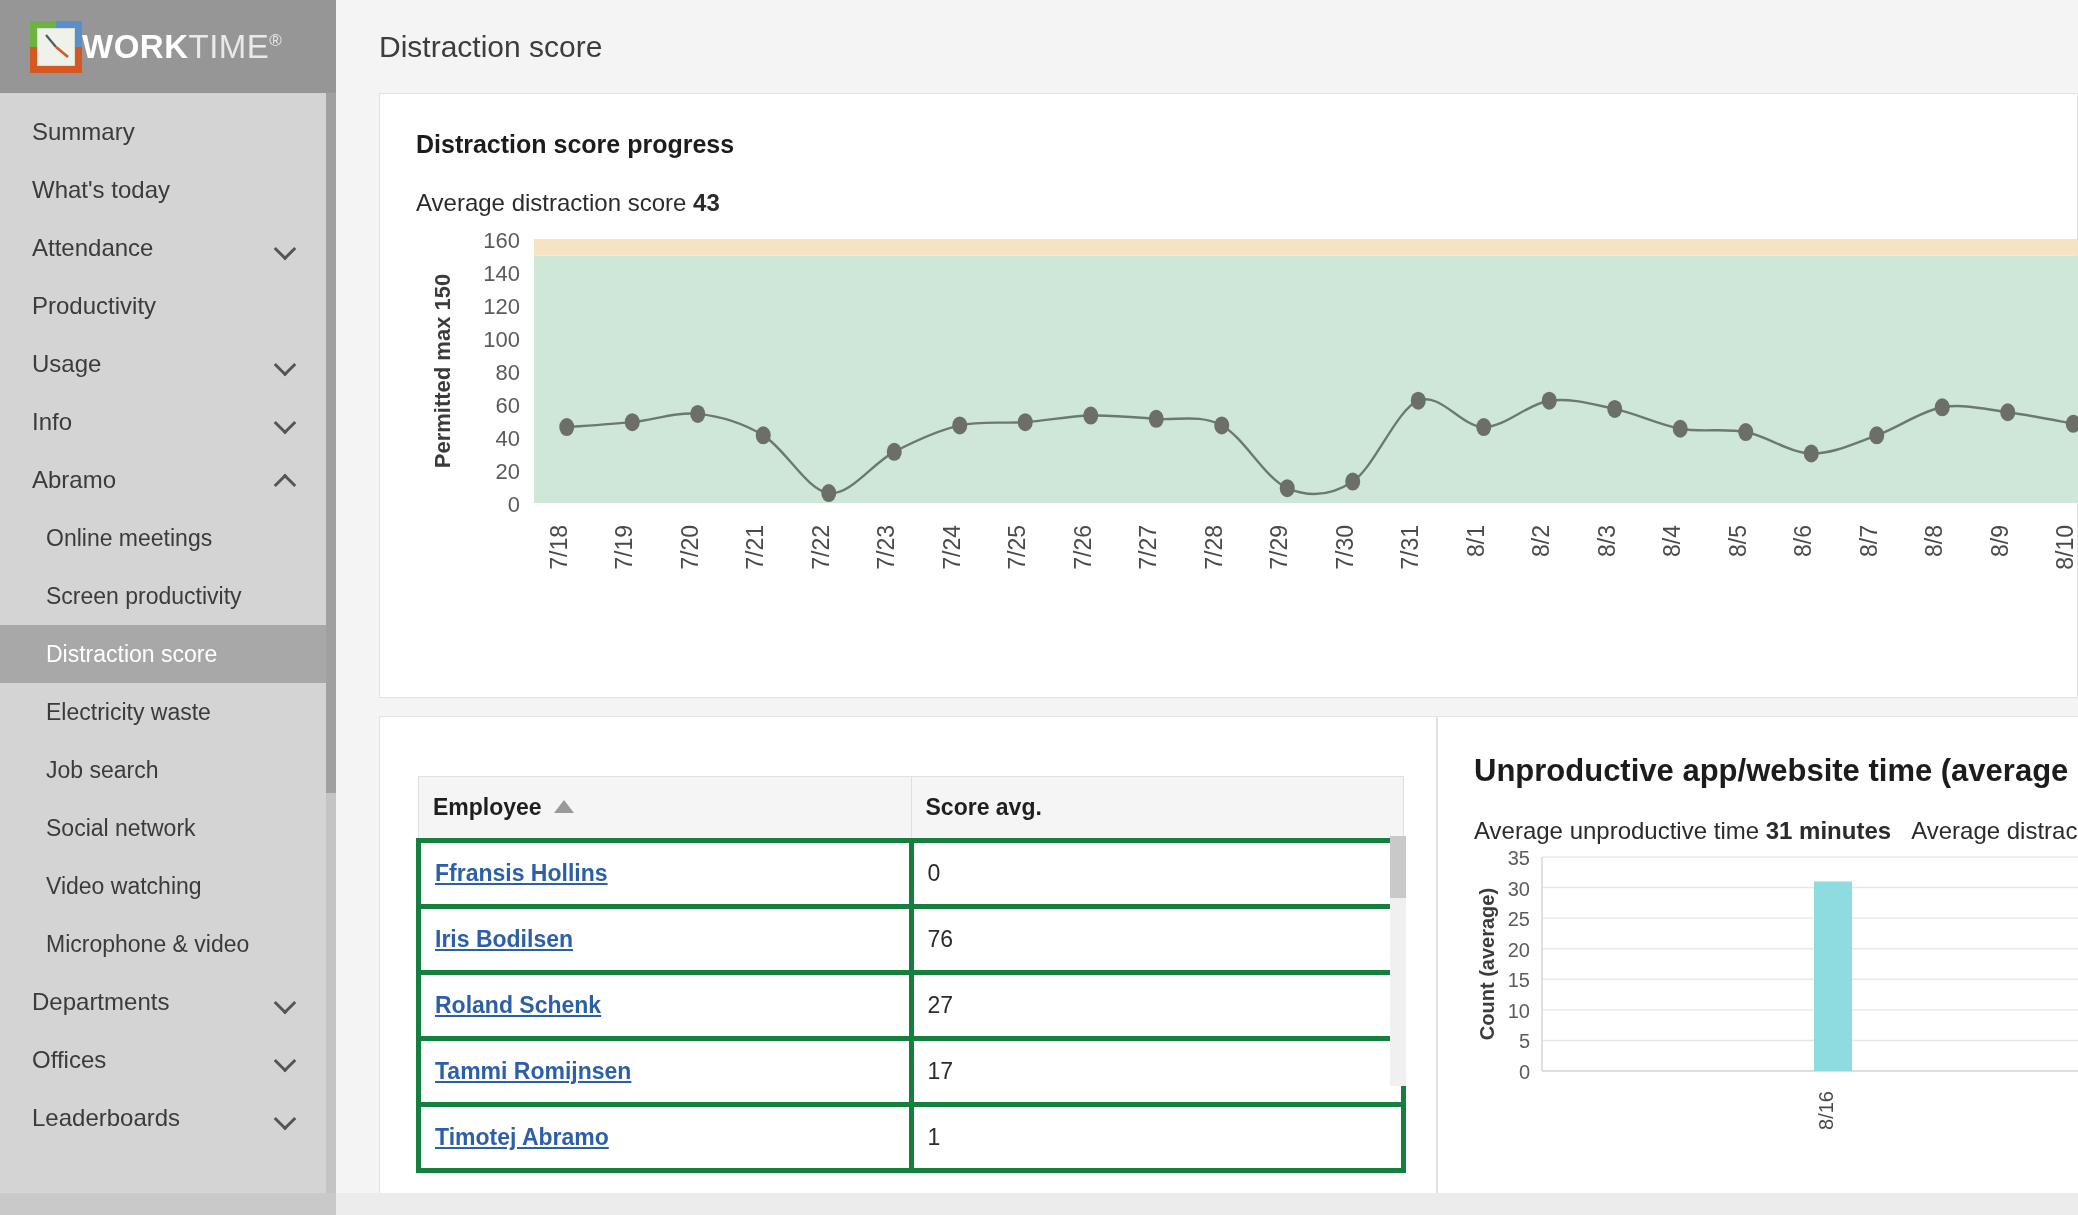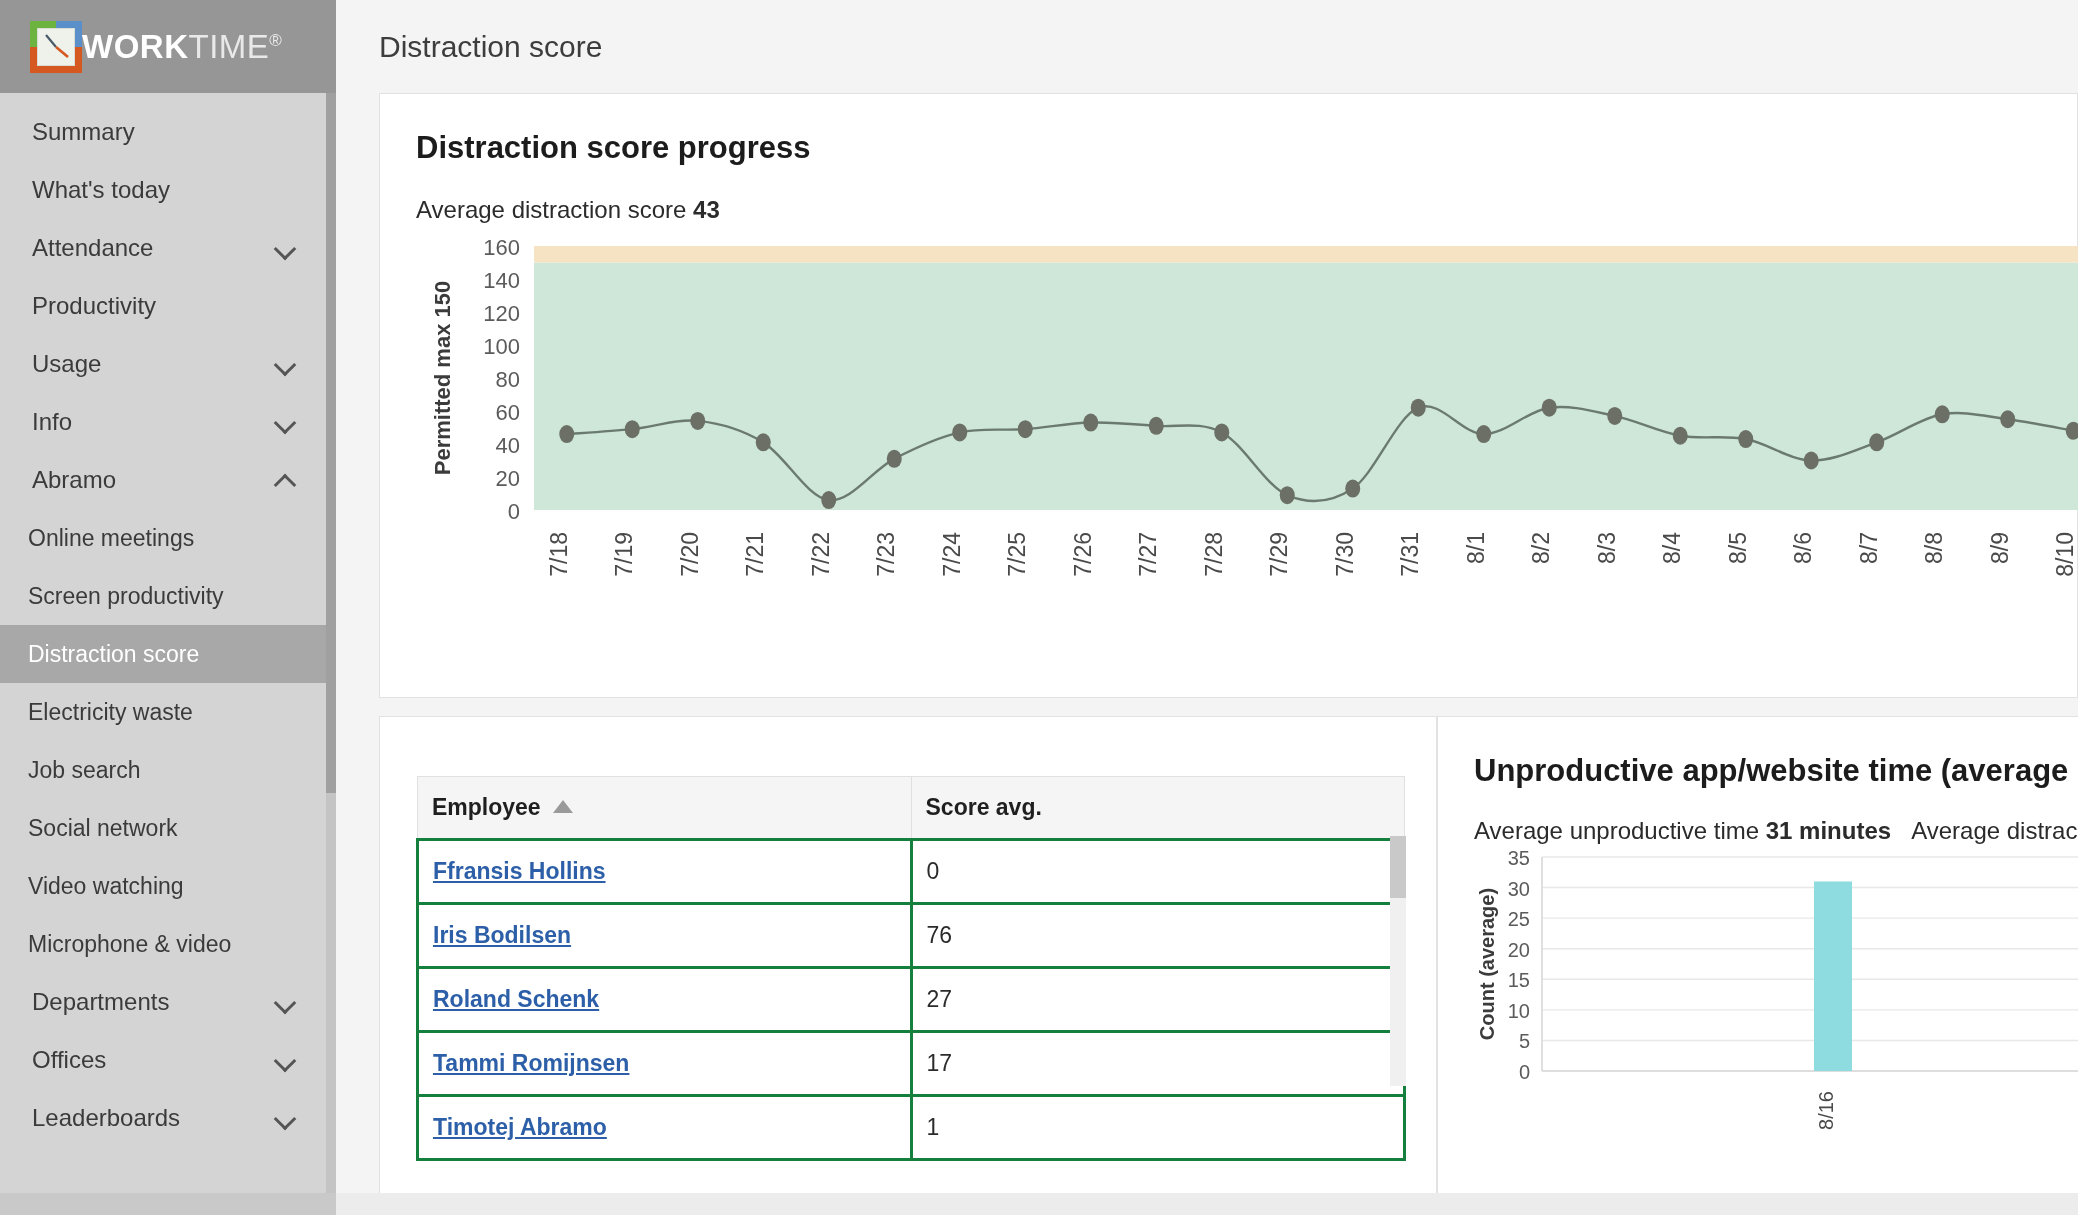--- a/index.html
+++ b/index.html
@@ -46,21 +46,21 @@
 
   .nav { padding-top: 10px; }
   .nav-item {
     display: flex; align-items: center; justify-content: space-between;
     height: 58px;
     padding: 0 40px 0 32px;
     font-size: 24px;
     color: #3b3b3b;
     cursor: pointer;
   }
-  .nav-item.sub { padding-left: 28px; font-size: 23px; }
+  .nav-item.sub { padding-left: 46px; font-size: 23px; }
   .nav-item.active { background: #a8a8a8; color: #ffffff; }
   .chev { width: 20px; height: 20px; flex: 0 0 20px; position: relative; }
   .chev::before {
     content: ""; position: absolute; left: 1px; top: 3px;
     width: 13px; height: 13px;
     border-right: 3px solid #555; border-bottom: 3px solid #555;
     transform: rotate(45deg);
   }
   .chev.up::before { transform: rotate(-135deg); top: 7px; }
 
@@ -94,21 +94,21 @@
   .content { padding: 0 0 0 43px; }
 
   .card {
     background: #ffffff;
     border: 1px solid #e2e2e2;
     position: relative;
   }
 
   
   .card-progress { height: 605px; padding: 36px 0 0 36px; }
-  .card-progress h2 { font-size: 31px; font-weight: bold; color: #1c1c1c; }
+  .card-progress h2 { font-size: 25px; font-weight: bold; color: #1c1c1c; }
   .subline { font-size: 24px; color: #2b2b2b; margin-top: 30px; }
   .subline b { font-weight: bold; }
 
   .linechart-wrap { position: relative; margin-top: 14px; }
   .legend {
     position: absolute; left: 0; right: 0; top: 595px;
     display: flex; justify-content: center; align-items: center; gap: 26px;
     font-size: 24px; color: #2b2b2b;
   }
   .legend .sw { width: 34px; height: 26px; display: inline-block; }
@@ -130,21 +130,21 @@
   }
   table.emp th .sortarrow {
     display: inline-block; margin-left: 12px;
     width: 0; height: 0;
     border-left: 10px solid transparent;
     border-right: 10px solid transparent;
     border-bottom: 13px solid #9a9a9a;
     vertical-align: 2px;
   }
   table.emp td {
-    border: 3px solid #15803d;
+    border: 5px solid #15803d;
     font-size: 23px; color: #2b2b2b;
     padding: 17px 14px;
     height: 55px;
   }
   table.emp td a {
     color: #2c5fa8; text-decoration: underline; font-weight: bold; cursor: pointer;
   }
   .tbl-holder { position: relative; width: 990px; }
   .tbl-scroll {
     position: absolute; right: 0; top: 60px;

